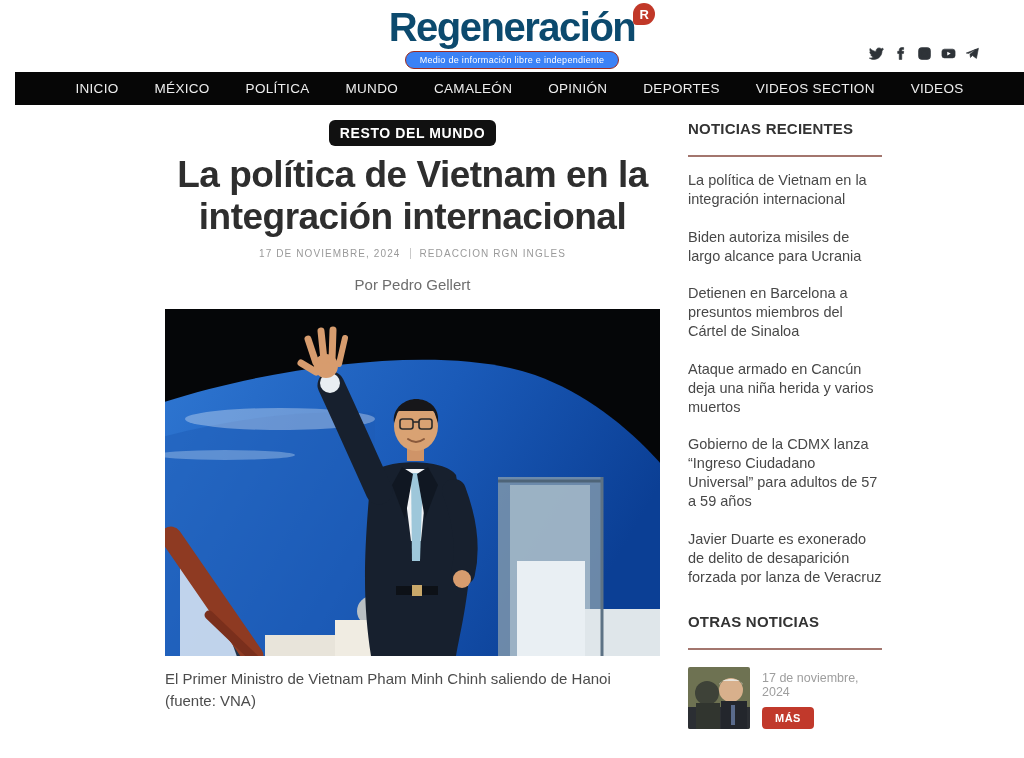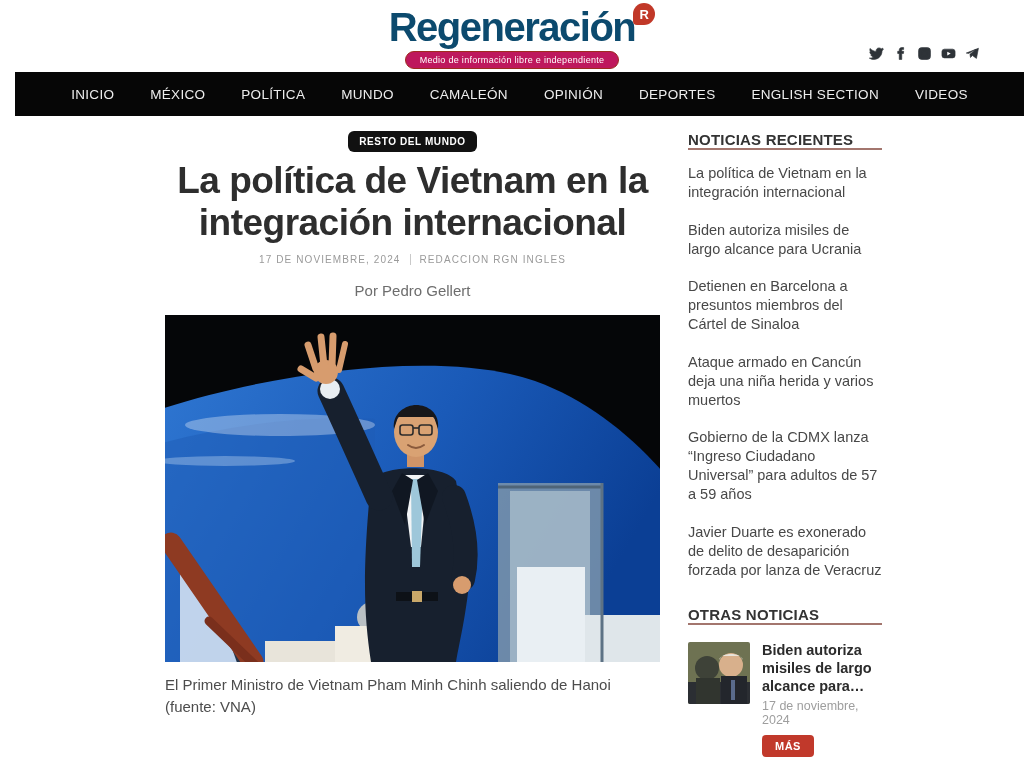--- a/index.html
+++ b/index.html
@@ -7,53 +7,53 @@
     font-family:"Liberation Sans", sans-serif; color:#333; }
 
   
   .header { position:relative; height:72px; text-align:center; padding-top:5px; }
   .logo { display:inline-block; position:relative; cursor:pointer; }
   .logo-word { font-size:40px; font-weight:700; letter-spacing:-1.5px; color:#0c4a6e; line-height:1.1; }
   .logo-badge { position:absolute; top:-2px; right:-20px; width:22px; height:22px;
     background:#c13828; border-radius:50% 50% 50% 4px; color:#fff; font-size:13px;
     font-weight:700; display:flex; align-items:center; justify-content:center; }
   .logo-tagline { position:relative; margin:-9px auto 15px; display:inline-block;
-    background:#be185d; color:#fff; font-size:9px; letter-spacing:.3px;
+    background:#3b82f6; color:#fff; font-size:9px; letter-spacing:.3px;
     padding:3px 14px; border-radius:999px; border:1px solid #9e2c20; }
   .social { position:absolute; right:44px; top:46px; display:flex; gap:9px; align-items:center; }
   .social span { display:inline-flex; cursor:pointer; }
   .social svg { width:15px; height:15px; fill:#2e3338; stroke:#2e3338; }
 
   
-  .nav { height:44px; background:#060606; display:flex; justify-content:center;
+  .nav { height:33px; background:#060606; display:flex; justify-content:center;
     align-items:center;margin-left:15px; }
   .nav-item { color:#ededed; font-size:13.5px; letter-spacing:.3px; padding:0 18px;
     cursor:pointer; white-space:nowrap; }
 
   
   .content { display:flex; gap:28px; padding:15px 142px 0 165px; }
   .article-col { width:495px; flex:none; }
   .sidebar { flex:1; min-width:0; }
 
   
   .article-head { text-align:center; }
-  .cat-pill { display:inline-block; background:#111; color:#fff; font-size:10px;
+  .cat-pill { display:inline-block; background:#111; color:#fff; font-size:14px;
     font-weight:700; letter-spacing:.6px; padding:5px 11px; border-radius:6px; cursor:pointer; }
   .article-title { font-size:37px; font-weight:700; color:#2e2e2e; line-height:1.13;
     margin-top:8px; letter-spacing:-.5px; }
   .article-meta { margin-top:10px; font-size:10px; letter-spacing:1.1px; color:#9a9a9a;
     text-transform:uppercase; display:flex; justify-content:center; align-items:center; gap:0; }
   .article-meta .sep { border-left:1px solid #c9c9c9; height:11px; margin:0 9px; }
   .byline { text-align:center; font-size:15px; color:#6d6d6d; margin-top:17px; }
   .hero { margin-top:16px; width:495px; height:347px; display:block; }
   .caption { margin-top:12px; font-size:15px; color:#4c4c4c; line-height:1.5; }
 
   
   .sb-heading { font-size:15px; font-weight:700; color:#333; letter-spacing:.2px;
-    padding-bottom:0; border-bottom:2px solid #a3766e; }
+    padding-bottom:18px; border-bottom:2px solid #a3766e; }
   .recent-list { margin-top:4px; }
   .recent-item { font-size:14.5px; color:#484848; line-height:1.3; margin:14px 0 19px;
     cursor:pointer; }
   .other-block { margin-top:27px; }
   .other-item { display:flex; gap:12px; margin:17px 0 23px; }
   .thumb { width:62px; height:62px; flex:none; border-radius:2px; overflow:hidden; cursor:pointer; }
   .thumb svg { width:62px; height:62px; display:block; }
   .thumb svg g { display:none; }
   .thumb[data-thumb="photo-biden-zelensky"] g[data-name="photo-biden-zelensky"],
   .thumb[data-thumb="photo-barcelona-street"] g[data-name="photo-barcelona-street"],
@@ -108,21 +108,21 @@
 
 <div class="nav" data-name="main-nav">
 
 <span class="nav-item" data-name="nav-item">INICIO</span>
     <span class="nav-item" data-name="nav-item">MÉXICO</span>
     <span class="nav-item" data-name="nav-item">POLÍTICA</span>
     <span class="nav-item" data-name="nav-item">MUNDO</span>
     <span class="nav-item" data-name="nav-item">CAMALEÓN</span>
     <span class="nav-item" data-name="nav-item">OPINIÓN</span>
     <span class="nav-item" data-name="nav-item">DEPORTES</span>
-    <span class="nav-item" data-name="nav-item">ENGLISH SECTION</span>
+    <span class="nav-item" data-name="nav-item">VIDEOS SECTION</span>
     <span class="nav-item" data-name="nav-item">VIDEOS</span>
   </div>
 
 <div class="content" data-name="page-content">
 
   <div class="article-col" data-name="article">
     <div class="article-head">
       <span class="cat-pill" data-name="category-badge">RESTO DEL MUNDO</span>
       <h1 class="article-title" data-name="article-title">La política de Vietnam en la integración internacional</h1>
       <div class="article-meta" data-name="article-meta">
@@ -255,21 +255,20 @@
                   <circle cx="32" cy="26" r="15" fill="#caa06e"></circle>
                   <path d="M17 22 C 19 10, 45 10, 47 22 L 44 16 L 20 16 Z" fill="#8a8a8a"></path>
                   <rect x="19" y="22" width="11" height="8" rx="3" fill="none" stroke="#4a3d33" stroke-width="1.8"></rect>
                   <rect x="34" y="22" width="11" height="8" rx="3" fill="none" stroke="#4a3d33" stroke-width="1.8"></rect>
                   <path d="M26 36 Q 32 41, 38 36" stroke="#6d4a30" stroke-width="2" fill="none"></path>
                   <rect x="12" y="42" width="42" height="20" fill="#2e2a28"></rect>
                 </g>
               </svg>
             </span>
             <div class="other-body">
-              <div class="other-title" data-name="other-news-title">Biden autoriza misiles de largo alcance para…</div>
               <div class="other-date" data-name="other-news-date">17 de noviembre, 2024</div>
               <button class="mas-btn" data-name="mas-button">MÁS</button>
             </div>
           </div>
 
         </div>
     </div>
   </div>
 </div>
 

